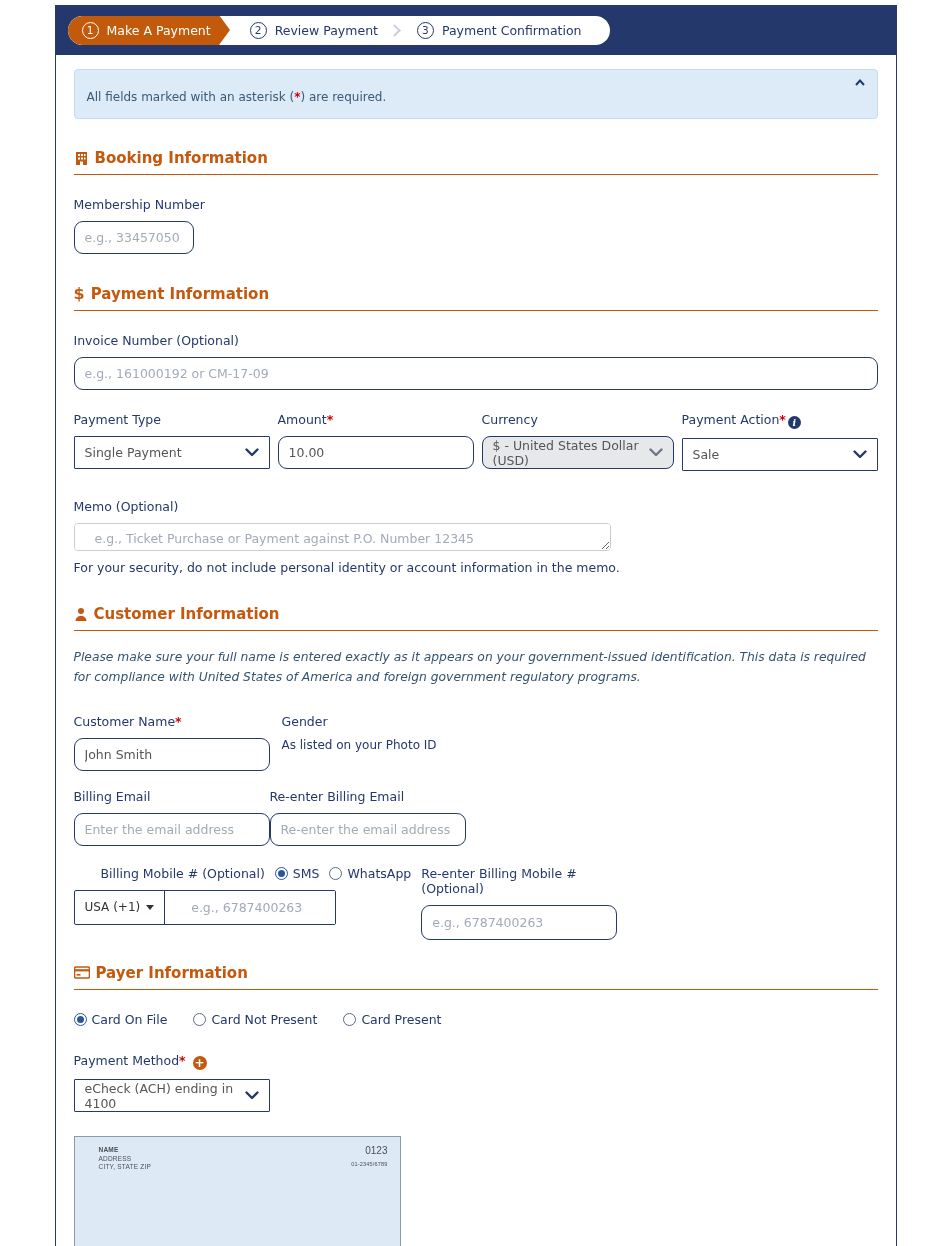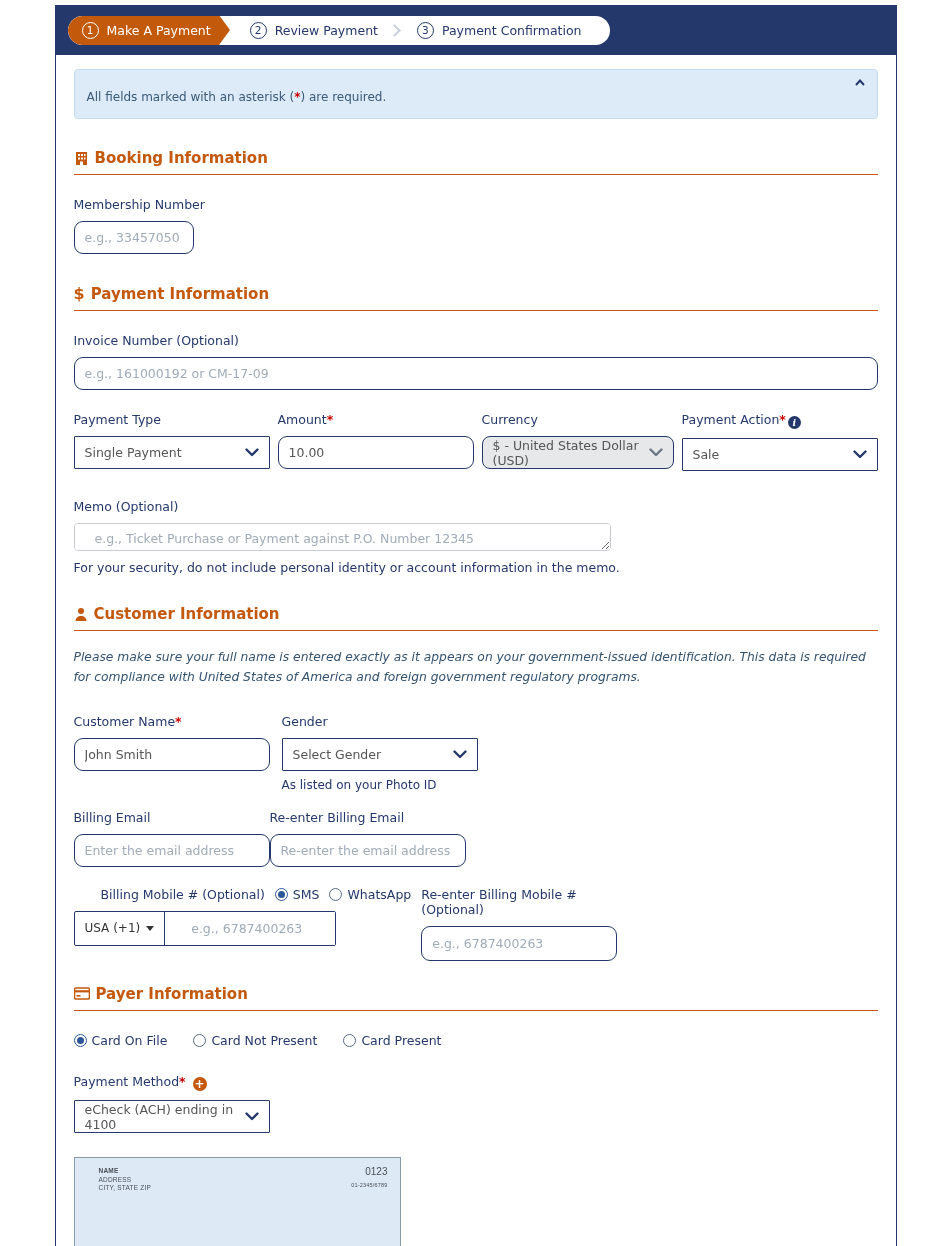--- a/index.html
+++ b/index.html
@@ -203,28 +203,20 @@
     </div>
     <p class="italic-note">Please make sure your full name is entered exactly as it appears on your government-issued identification. This data is required for compliance with United States of America and foreign government regulatory programs.</p>
 
     <div class="frow" style="justify-content:flex-start; gap:12px; margin-top:26px">
       <div class="w196">
         <label class="fld"><span>Customer Name</span><span class="req-star">*</span></label>
         <input class="txt" value="John Smith" style="">
       </div>
       <div class="w196">
         <label class="fld">Gender</label>
-        <div class="sel">
-          <span>Select Gender</span>
-          <span class="sel-chev">
-              <svg width="14" height="9" viewBox="0 0 14 9">
-                <polyline points="1.5,1.5 7,7 12.5,1.5" fill="none" stroke="#24386b" stroke-width="2.4" stroke-linecap="round" stroke-linejoin="round"></polyline>
-              </svg>
-            </span>
-        </div>
         <div class="help-txt">As listed on your Photo ID</div>
       </div>
     </div>
 
     <div class="frow" style="justify-content:flex-start; gap:0; margin-top:18px">
       <div class="w196">
         <label class="fld">Billing Email</label>
         <input class="txt" placeholder="Enter the email address" style="">
       </div>
       <div class="w196">

